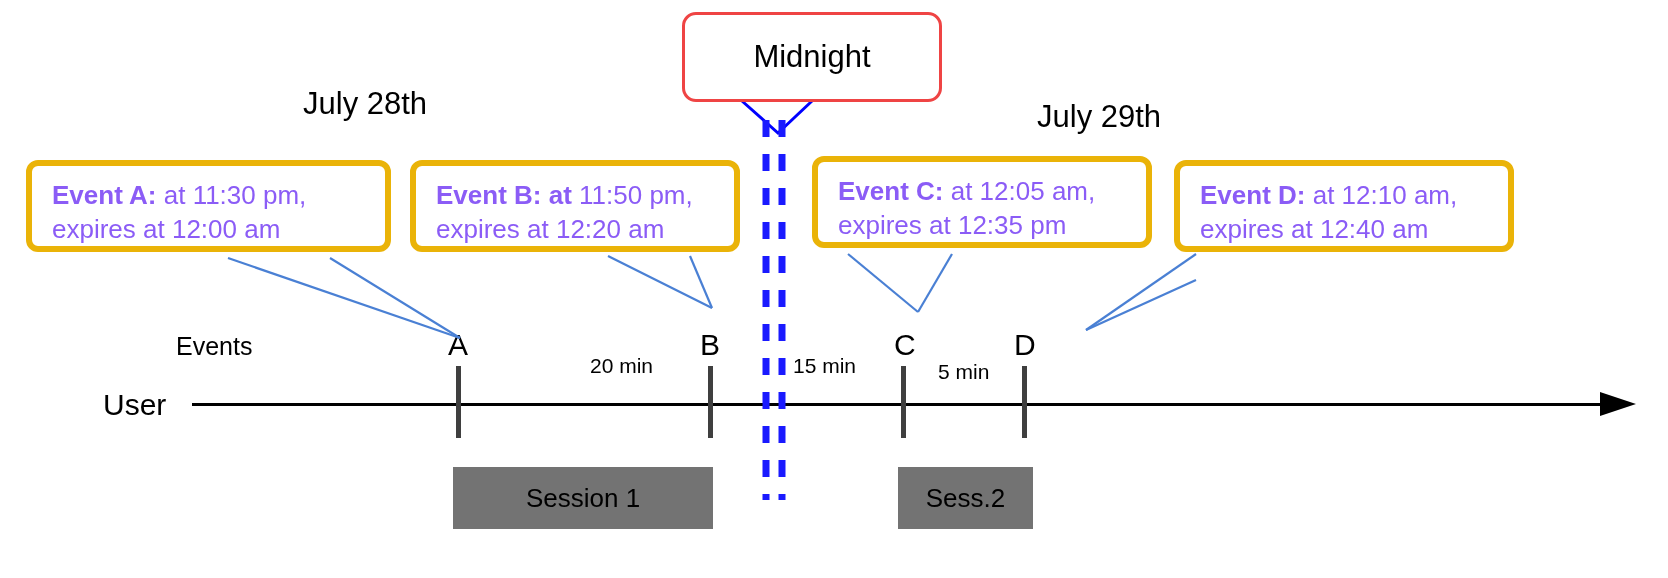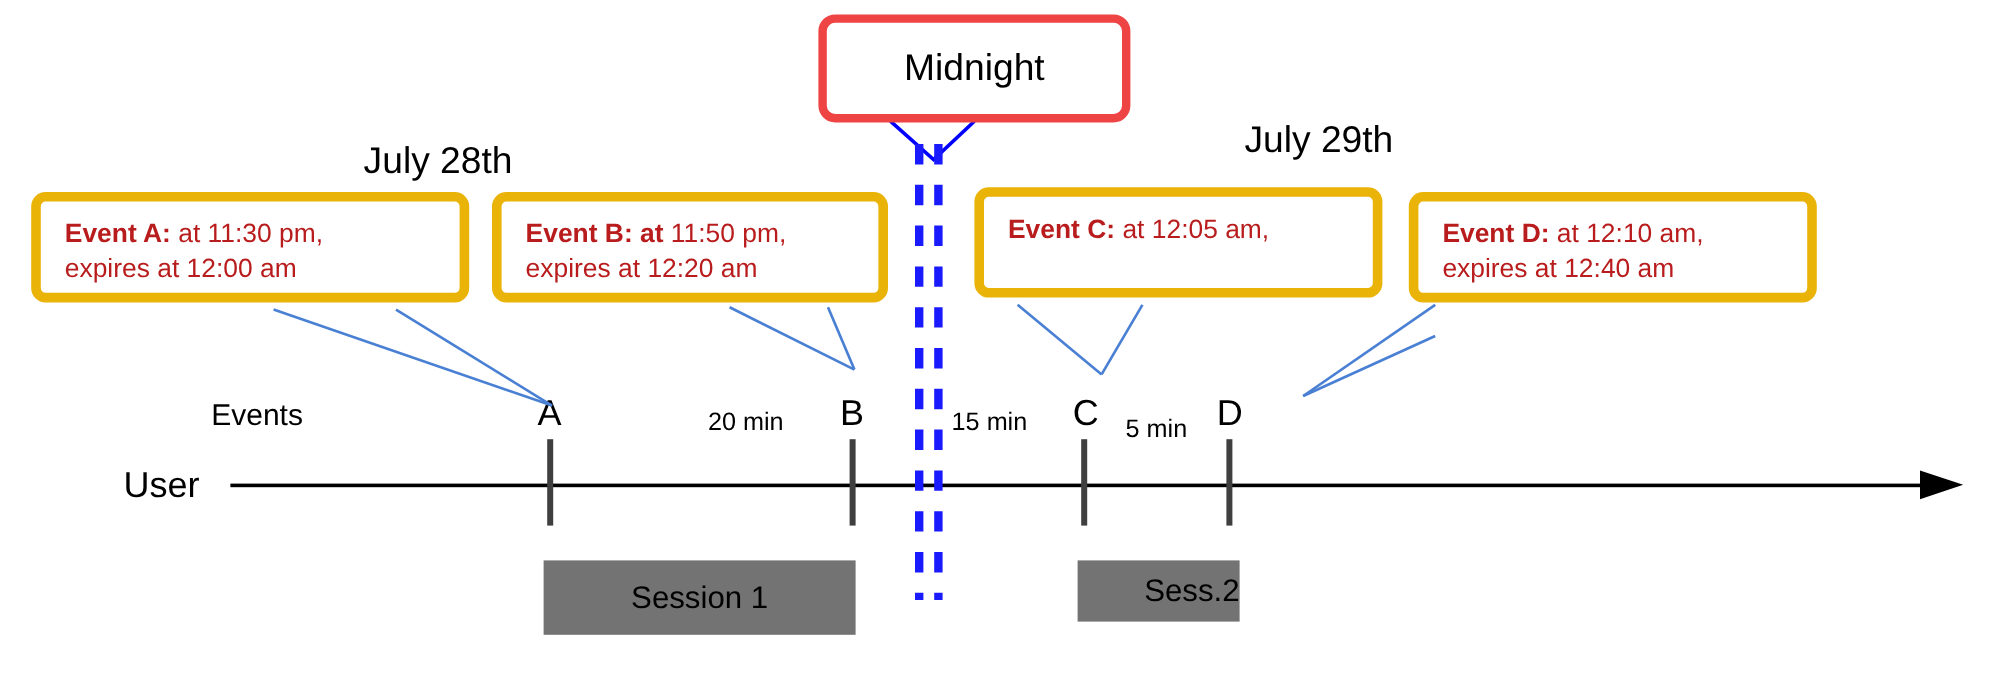--- a/index.html
+++ b/index.html
@@ -13,58 +13,58 @@
     height: 578px;
     background: #ffffff;
     font-family: "Liberation Sans", sans-serif;
     overflow: hidden;
   }
 
   
   .callout {
     position: absolute;
     box-sizing: border-box;
-    border: 8px solid #eab308;
+    border: 6px solid #eab308;
     border-radius: 12px;
     background: #ffffff;
-    color: #b91c1c;
-    font-size: 22px;
+    color: #8b5cf6;
+    font-size: 26px;
     line-height: 1.32;
     padding: 12px 16px 10px 20px;
     white-space: nowrap;
     z-index: 6;
   }
   .callout b { font-weight: bold; }
 
   
   .midnight-box {
     position: absolute;
     box-sizing: border-box;
-    border: 7px solid #ef4444;
+    border: 3px solid #ef4444;
     border-radius: 14px;
     background: #ffffff;
     color: #000000;
     font-size: 31px;
     display: flex;
     align-items: center;
     justify-content: center;
     z-index: 7;
   }
 
   
   .lbl {
     position: absolute;
     color: #000000;
     white-space: nowrap;
   }
   .date-label   { font-size: 31px; }
   .axis-name    { font-size: 30px; }
   .events-name  { font-size: 25px; }
   .tick-letter  { font-size: 30px; }
-  .gap-label    { font-size: 21px; }
+  .gap-label    { font-size: 21px; margin-top: 14px; }
 
   
   .axis-line {
     position: absolute;
     background: #000000;
     height: 3px;
   }
   .tick {
     position: absolute;
     background: #3f3f3f;
@@ -117,21 +117,21 @@
     <path d="M 1196 254 L 1086 330" fill="none" stroke="#4a80d4" stroke-width="2.2"></path>
     <path d="M 1196 280 L 1086 330" fill="none" stroke="#4a80d4" stroke-width="2.2"></path>
 
     <path d="M 1600 392 L 1636 404 L 1600 416 Z" fill="#000000"></path>
   </svg>
 
   <div class="midnight-box" style="left:682px; top:12px; width:260px; height:90px;">
     <span>Midnight</span>
   </div>
 
-  <div class="lbl date-label" style="left:303px; top:116px;">July 28th</div>
+  <div class="lbl date-label" style="left:303px; top:86px;">July 28th</div>
 
   <div class="lbl date-label" style="left:1037px; top:99px;">July 29th</div>
 
   <div class="callout" style="left:26px; top:160px; width:365px; height:92px;">
     <div>
       <b>Event A:</b><span> at 11:30 pm,</span>
     </div>
     <div>expires at 12:00 am</div>
   </div>
 
@@ -139,20 +139,21 @@
     <div>
       <b>Event B: at</b><span> 11:50 pm,</span>
     </div>
     <div>expires at 12:20 am</div>
   </div>
 
   <div class="callout" style="left:812px; top:156px; width:340px; height:92px;">
     <div>
       <b>Event C:</b><span> at 12:05 am,</span>
     </div>
+    <div>expires at 12:35 pm</div>
   </div>
 
   <div class="callout" style="left:1174px; top:160px; width:340px; height:92px;">
     <div>
       <b>Event D:</b><span>  at 12:10 am,</span>
     </div>
     <div>expires at 12:40 am</div>
   </div>
 
   <div class="lbl events-name" style="left:176px; top:332px;">Events</div>
@@ -172,17 +173,17 @@
   <div class="lbl tick-letter" style="left:1014px; top:328px;">D</div>
 
   <div class="lbl gap-label" style="left:590px; top:340px;">20 min</div>
   <div class="lbl gap-label" style="left:793px; top:340px;">15 min</div>
   <div class="lbl gap-label" style="left:938px; top:346px;">5 min</div>
 
   <div class="session" style="left:453px; top:467px; width:260px; height:62px;">
     <span>Session 1</span>
   </div>
 
-  <div class="session" style="left:898px; top:467px; width:135px; height:51px;justify-content:flex-end;">
+  <div class="session" style="left:898px; top:467px; width:135px; height:62px;">
     <span>Sess.2</span>
   </div>
 
 </div>
 
 </body></html>

